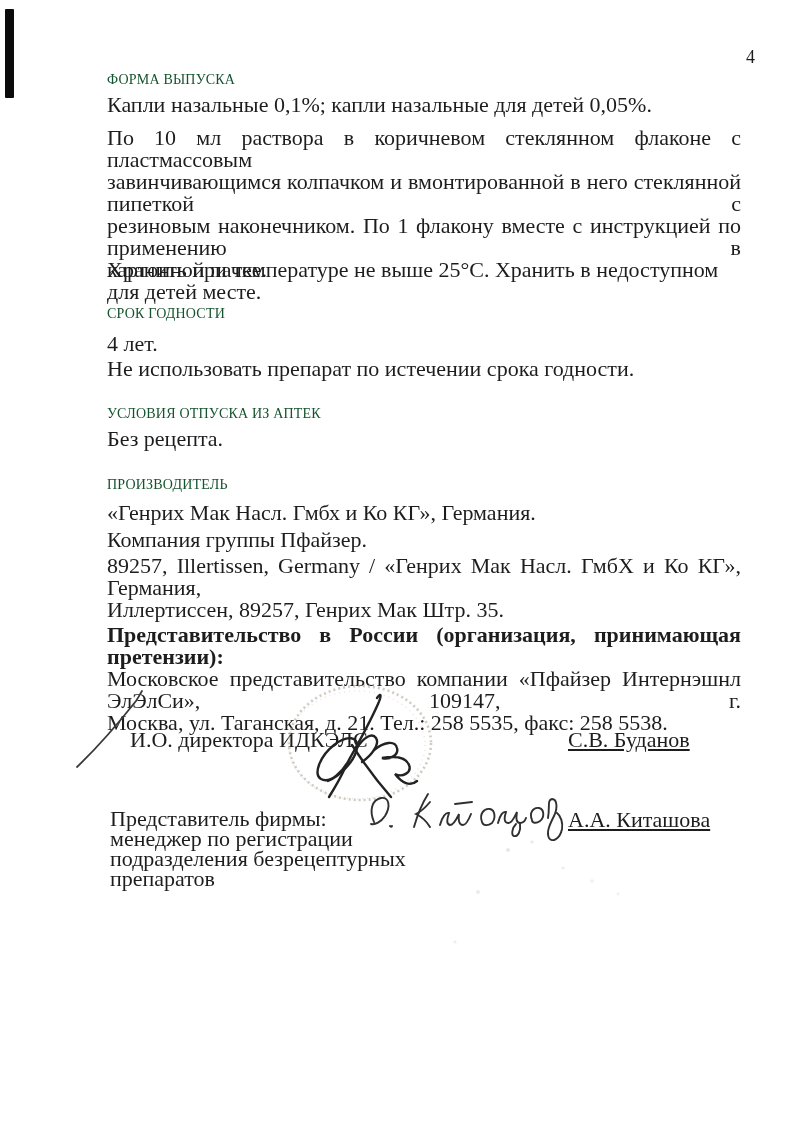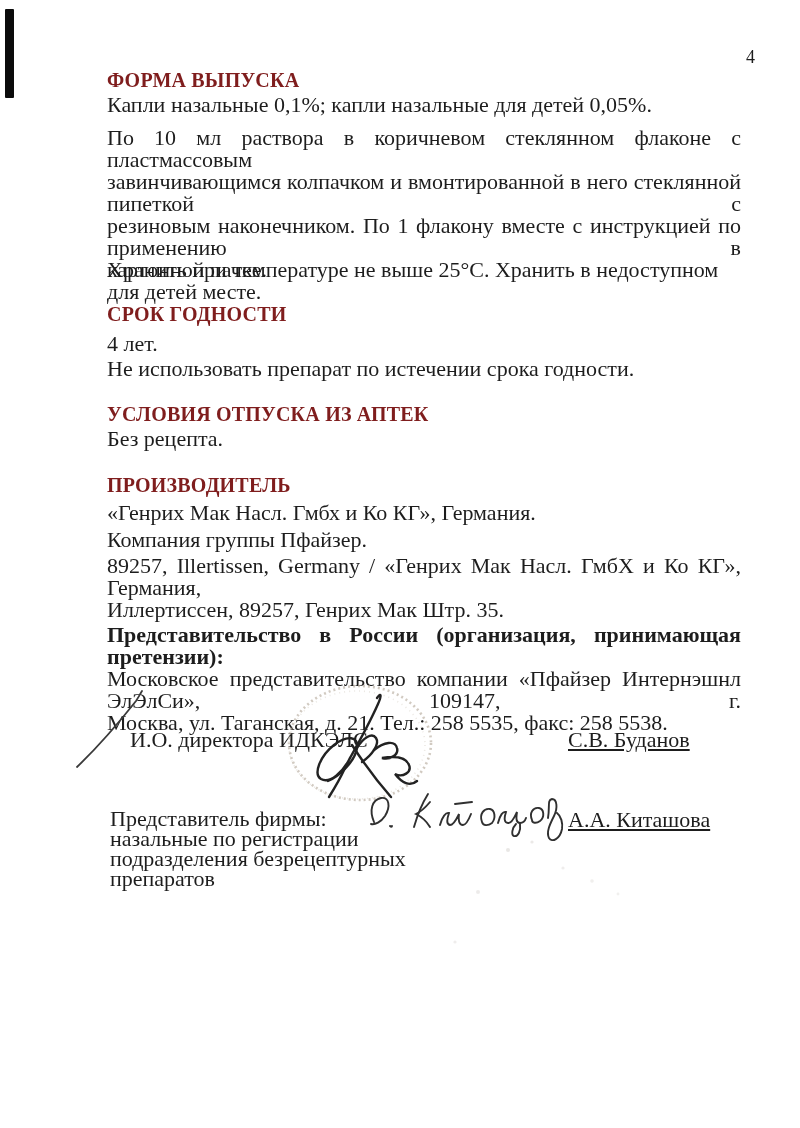--- a/index.html
+++ b/index.html
@@ -14,25 +14,25 @@
   }
   .blk {
     position: absolute;
     left: 107px;
     width: 634px;
     font-size: 22px;
     line-height: 22px;
     color: #1d1d1d;
   }
   .h {
-    font-weight: bold;
-    font-size: 20px;
+    font-weight: normal;
+    font-size: 14px;
     line-height: 24px;
     letter-spacing: 0.2px;
-    color: #7f1d1d;
+    color: #14532d;
   }
   .jline {
     text-align: justify;
     text-align-last: justify;
   }
   .b { font-weight: bold; }
   .page-number {
     position: absolute;
     left: 700px;
     top: 46px;
@@ -102,21 +102,21 @@
     <div class="jline b">Представительство в России (организация, принимающая претензии):</div>
     <div class="jline">Московское представительство компании «Пфайзер Интернэшнл ЭлЭлСи», 109147, г.</div>
     <div>Москва, ул. Таганская, д. 21. Тел.: 258 5535, факс: 258 5538.</div>
   </div>
 
   <div class="blk sig-left1" style="top:729px">И.О. директора ИДКЭЛС</div>
   <div class="blk sig-right" style="top:729px">С.В. Буданов</div>
 
   <div class="blk sig-left2" style="top:809px">
     <div>Представитель фирмы:</div>
-    <div>назальные по регистрации</div>
+    <div>менеджер по регистрации</div>
     <div>подразделения безрецептурных препаратов</div>
   </div>
   <div class="blk sig-right" style="top:809px">А.А. Киташова</div>
 
   <svg class="hand-layer" viewBox="0 0 800 330" aria-hidden="true">
 
     <g>
       <ellipse cx="360" cy="93" rx="71" ry="57" fill="none" stroke="#b9ad9f" stroke-width="2.6" stroke-dasharray="2 3" opacity="0.65"></ellipse>
       <ellipse cx="357" cy="95" rx="68" ry="54" fill="none" stroke="#c6bcae" stroke-width="1.6" stroke-dasharray="1 4" opacity="0.35"></ellipse>
     </g>

